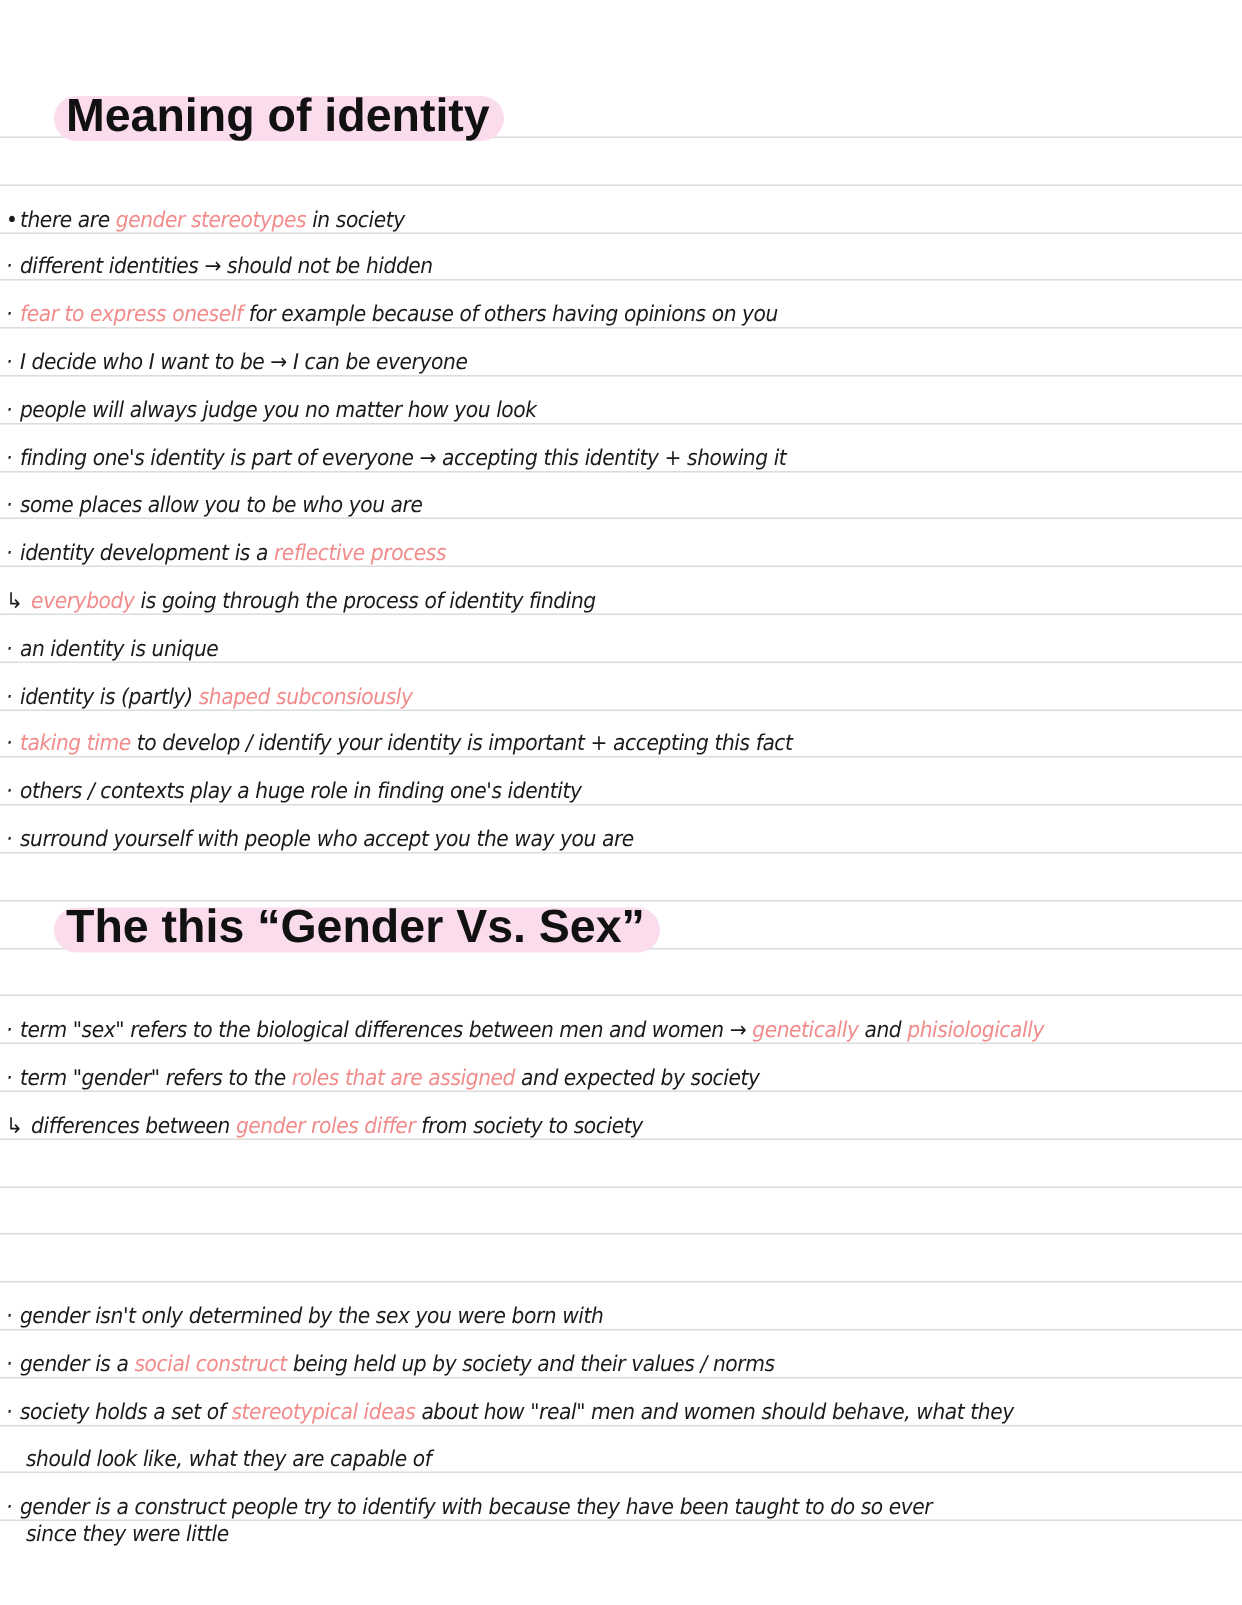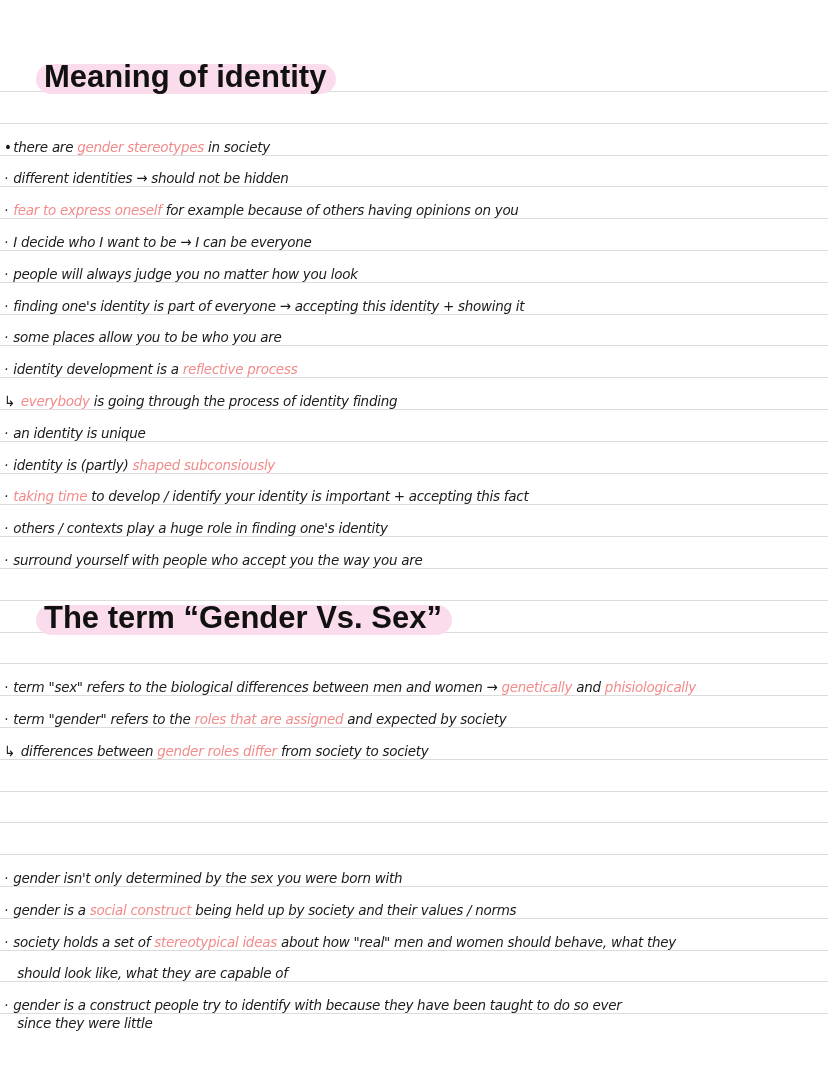--- a/index.html
+++ b/index.html
@@ -66,21 +66,21 @@
     <div class="note" style="top: 265px;"><span class="bullet">·</span><span>people will always judge you no matter how you look</span></div>
     <div class="note" style="top: 297px;"><span class="bullet">·</span><span>finding one's identity is part of everyone → accepting this identity + showing it</span></div>
     <div class="note" style="top: 328px;"><span class="bullet">·</span><span>some places allow you to be who you are</span></div>
     <div class="note" style="top: 360px;"><span class="bullet">·</span><span>identity development is a </span><span class="hl" style="color: rgb(242, 139, 139);">reflective process</span></div>
     <div class="note" style="top: 392px;"><span class="bullet" style="width: 18px;">↳</span><span class="hl" style="color: rgb(242, 139, 139);">everybody</span><span> is going through the process of identity finding</span></div>
     <div class="note" style="top: 424px;"><span class="bullet">·</span><span>an identity is unique</span></div>
     <div class="note" style="top: 456px;"><span class="bullet">·</span><span>identity is (partly) </span><span class="hl" style="color: rgb(242, 139, 139);">shaped subconsiously</span></div>
     <div class="note" style="top: 487px;"><span class="bullet">·</span><span class="hl" style="color: rgb(242, 139, 139);">taking time</span><span> to develop / identify your identity is important + accepting this fact</span></div>
     <div class="note" style="top: 519px;"><span class="bullet">·</span><span>others / contexts play a huge role in finding one's identity</span></div>
     <div class="note" style="top: 551px;"><span class="bullet">·</span><span>surround yourself with people who accept you the way you are</span></div>
-    <div class="heading" style="top: 605px; background: rgb(251, 220, 236);"><span>The term “Gender Vs. Sex”</span></div>
+    <div class="heading" style="top: 605px; background: rgb(251, 220, 236);"><span>The this “Gender Vs. Sex”</span></div>
     <div class="note" style="top: 678px;"><span class="bullet">·</span><span>term "sex" refers to the biological differences between men and women → </span><span class="hl" style="color: rgb(242, 139, 139);">genetically</span><span> and </span><span class="hl" style="color: rgb(242, 139, 139);">phisiologically</span></div>
     <div class="note" style="top: 710px;"><span class="bullet">·</span><span>term "gender" refers to the </span><span class="hl" style="color: rgb(242, 139, 139);">roles that are assigned</span><span> and expected by society</span></div>
     <div class="note" style="top: 742px;"><span class="bullet" style="width: 18px;">↳</span><span>differences between </span><span class="hl" style="color: rgb(242, 139, 139);">gender roles differ</span><span> from society to society</span></div>
     <div class="note" style="top: 869px;"><span class="bullet">·</span><span>gender isn't only determined by the sex you were born with</span></div>
     <div class="note" style="top: 901px;"><span class="bullet">·</span><span>gender is a </span><span class="hl" style="color: rgb(242, 139, 139);">social construct</span><span> being held up by society and their values / norms</span></div>
     <div class="note" style="top: 933px;"><span class="bullet">·</span><span>society holds a set of </span><span class="hl" style="color: rgb(242, 139, 139);">stereotypical ideas</span><span> about how "real" men and women should behave, what they</span></div>
     <div class="note" style="top: 964px; left: 8px;"><span class="bullet"> </span><span>should look like, what they are capable of</span></div>
     <div class="note" style="top: 996px;"><span class="bullet">·</span><span>gender is a construct people try to identify with because they have been taught to do so ever</span></div>
     <div class="note" style="top: 1014px; left: 8px;"><span class="bullet"> </span><span>since they were little</span></div>
   </div>

